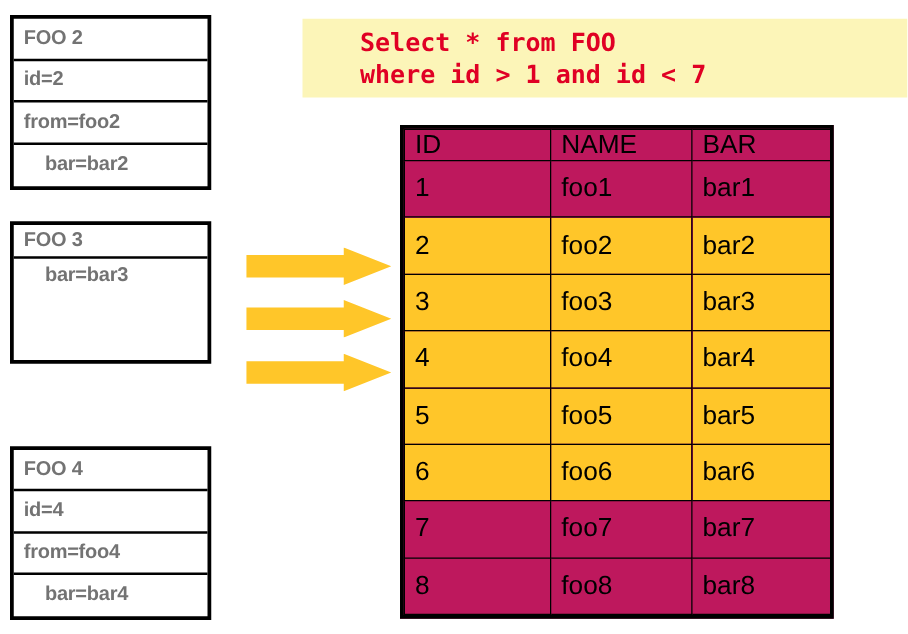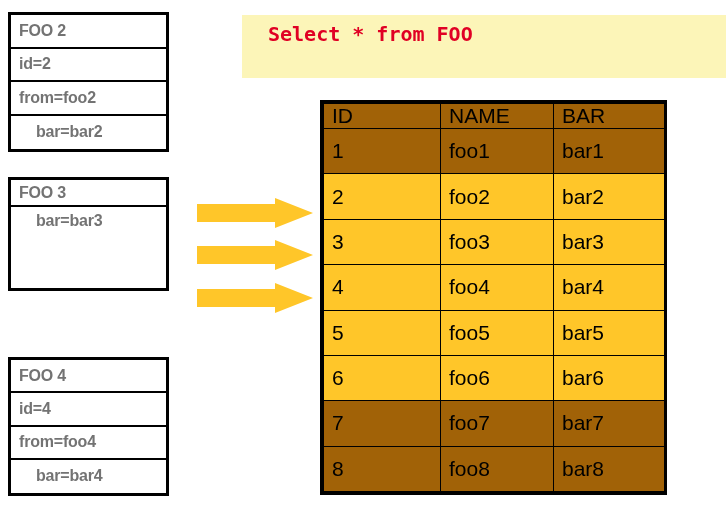--- a/index.html
+++ b/index.html
@@ -58,40 +58,40 @@
 
   
   #sql-box {
     position: absolute;
     left: 242px;
     top: 15px;
     width: 484px;
     height: 63px;
     background: #fcf5b8;
     box-sizing: border-box;
-    padding: 7px 0 0 26px;
+    padding: 7px 0 0 46px;
   }
   .sql-line {
     font-family: "DejaVu Sans Mono", "Liberation Mono", monospace;
     font-size: 20px;
     font-weight: bold;
     color: #e00024;
     line-height: 25px;
     white-space: pre;
   }
 
   
   #result-table {
     position: absolute;
     left: 320px;
     top: 100px;
     width: 347px;
     height: 395px;
     border: 3px solid #000000;
-    background: #a16207;
+    background: #be185d;
     box-sizing: border-box;
   }
   #result-table table {
     width: 100%;
     height: 100%;
     border-collapse: collapse;
     table-layout: fixed;
   }
   #result-table th,
   #result-table td {
@@ -143,20 +143,21 @@
   </svg>
 </div>
 <div class="arrow" id="arrow-2">
   <svg viewBox="0 0 116 30" preserveAspectRatio="none" aria-hidden="true">
     <polygon points="0,6 78,6 78,0 116,15 78,30 78,24 0,24" fill="#ffc629"></polygon>
   </svg>
 </div>
 
 <div id="sql-box">
   <div class="sql-line">Select * from FOO</div>
+  <div class="sql-line">where id &gt; 1 and id &lt; 7</div>
 </div>
 
 <div id="result-table">
   <table>
     <colgroup>
       <col class="c-id">
         <col class="c-name">
         <col class="c-bar">
     </colgroup>
     <thead>

